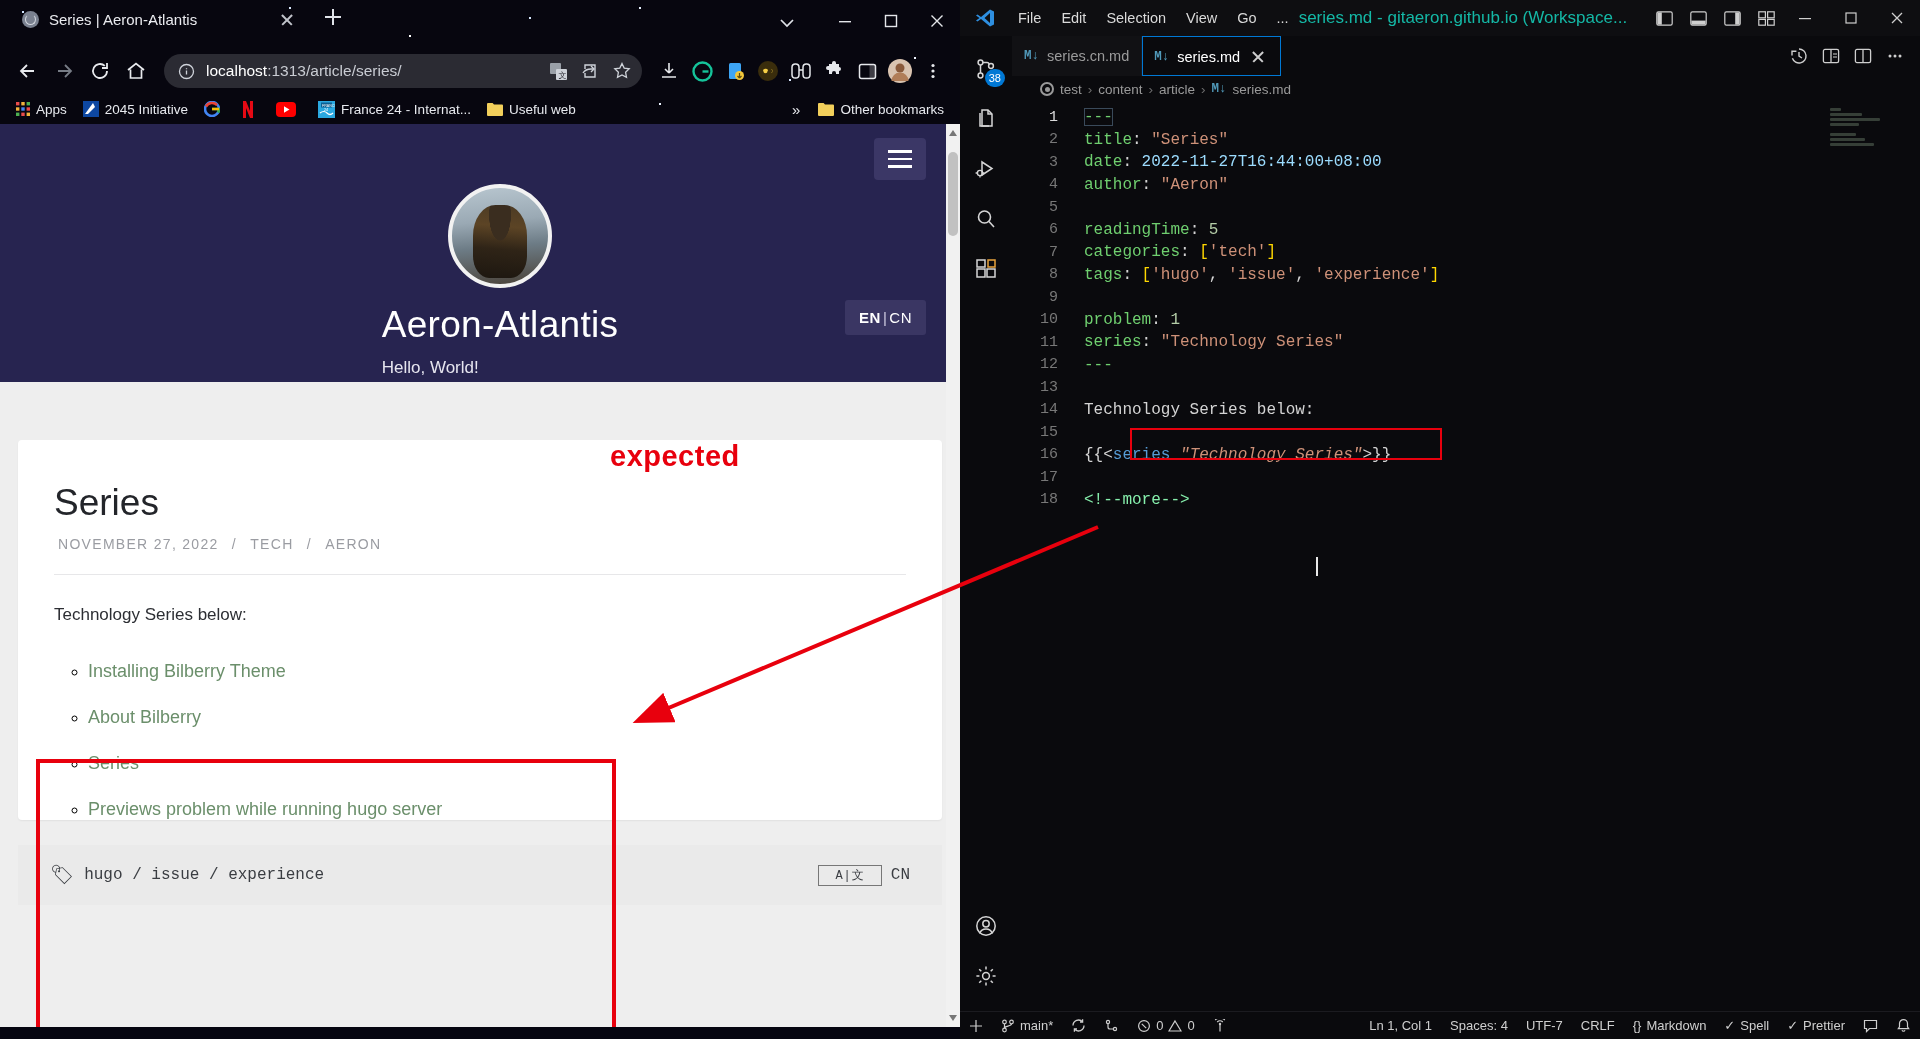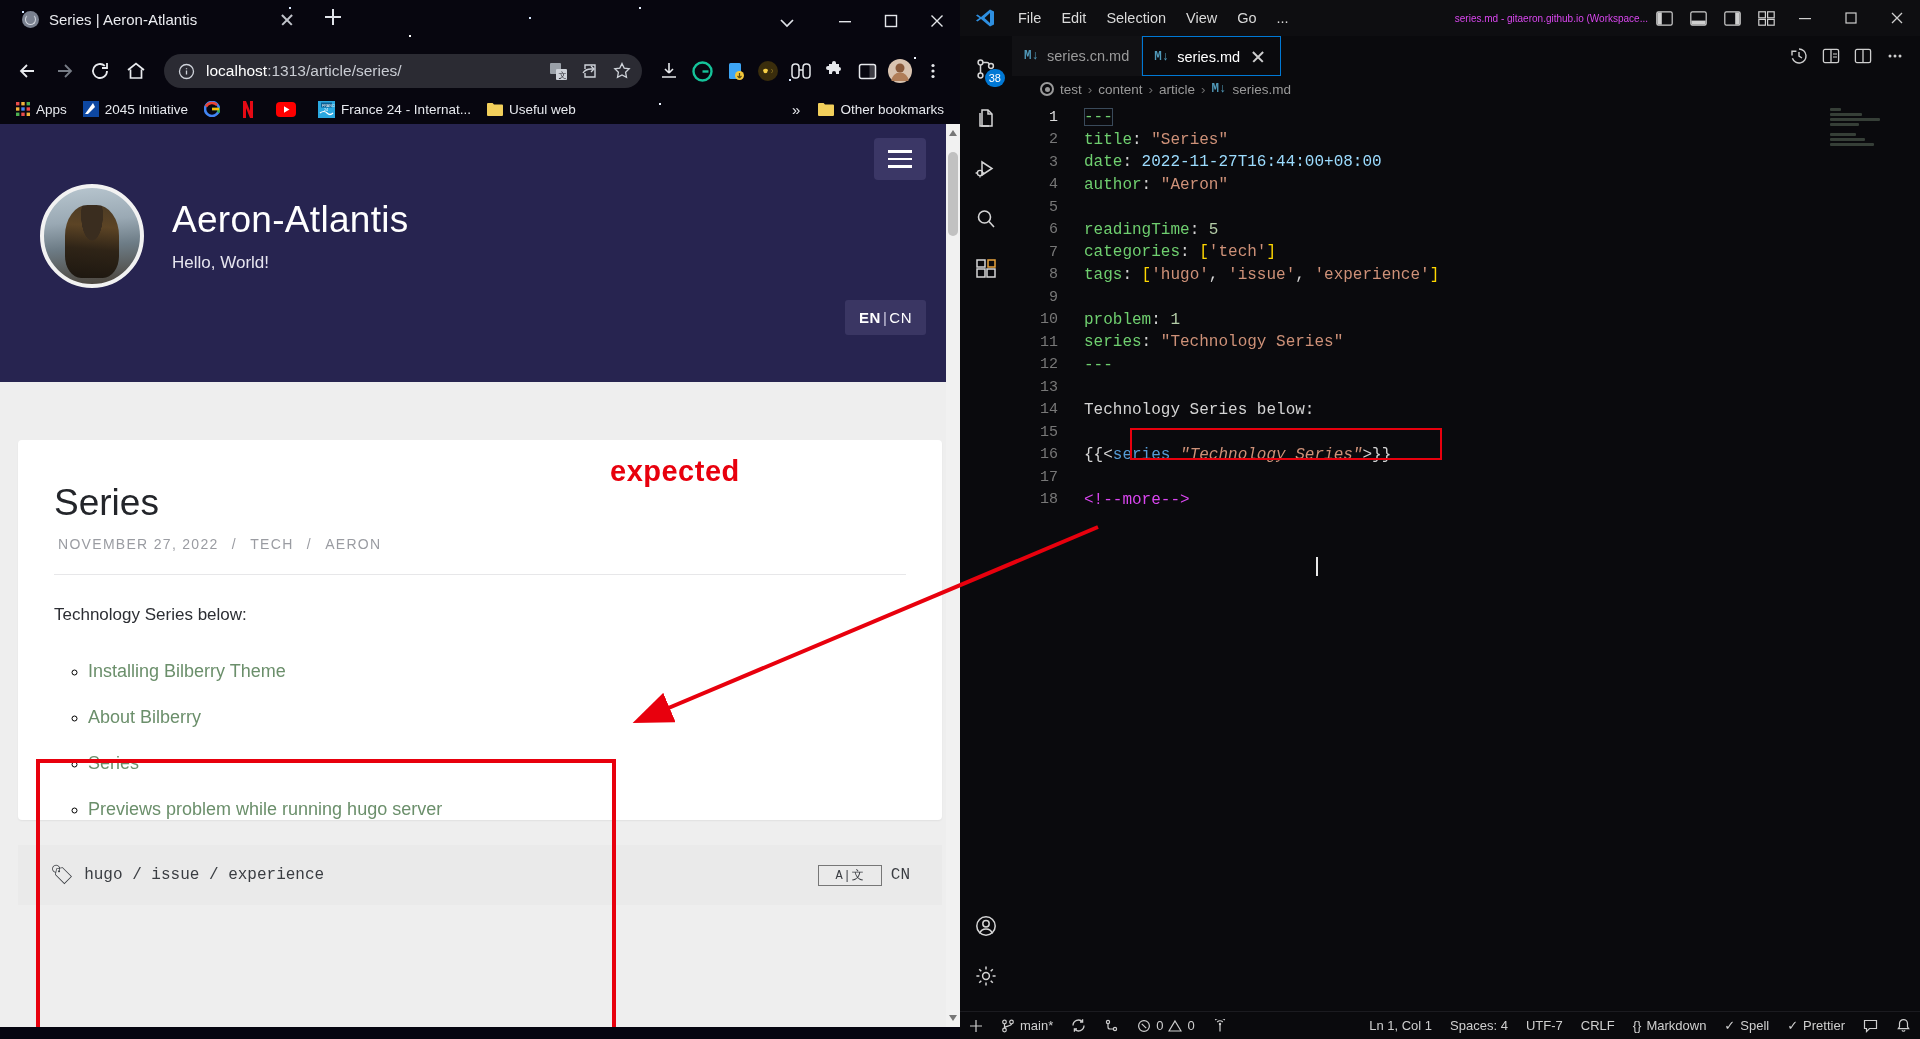--- a/index.html
+++ b/index.html
@@ -96,21 +96,21 @@
   .bookmarks { position: relative; height: 30px; display: flex; align-items: center; gap: 4px; padding: 0 10px; color: #e7e9ee; font-size: 13.5px; }
   .bm { display: flex; align-items: center; gap: 6px; padding: 2px 6px; border-radius: 4px; white-space: nowrap; max-width: 170px; overflow: hidden;}
   .bm-label { overflow:hidden; text-overflow: ellipsis; }
   .bm-more { margin-left: auto; padding: 2px 6px; font-size: 15px; }
 
   
   .page { position: relative; height: 903px; background: #eeeeee; overflow: hidden; }
   .site-header { background: #272450; height: 258px; position: relative; padding: 60px 0 0 40px; }
   .burger { position: absolute; right: 34px; top: 14px; width: 52px; height: 42px; background: #3b3766; border-radius: 4px; display:flex; flex-direction:column; justify-content:center; align-items:center; gap:5px; }
   .burger span { width: 24px; height: 2.6px; background: #fff; display:block; }
-  .hrow { display: flex; align-items: center; gap: 28px; }
+  .hrow { display: flex; align-items: center; gap: 16px; flex-direction: column; }
   .avatar { width: 104px; height: 104px; border-radius: 50%; border: 4px solid #f2f2f2; overflow: hidden; flex: 0 0 104px;
             background: linear-gradient(175deg,#b8c6cf 0%, #9aa9b4 35%, #6d7c86 60%, #4a4238 100%); position: relative; }
   .avatar::after {
     content:""; position:absolute; left: 22%; top: 18%; width: 56%; height: 76%;
     background:
       radial-gradient(ellipse at 50% 14%, #3a2d1f 0 28%, transparent 29%),
       linear-gradient(185deg, #4b3a24 0%, #5c4425 30%, #2f2417 60%, #1d1710 100%);
     border-radius: 42% 42% 30% 30%;
   }
   .site-name { font-size: 37px; color: #fff; font-weight: 400; letter-spacing: .3px; }
@@ -147,21 +147,21 @@
   .pscroll .thumb { position: absolute; top: 28px; left: 2px; width: 10px; height: 84px; background: #c1c1c1; border-radius: 5px; }
   .pscroll .up, .pscroll .dn { position:absolute; left:0; width: 14px; height: 14px; display:flex; align-items:center; justify-content:center;}
   .pscroll .up { top: 2px; } .pscroll .dn { bottom: 2px; }
 
   
   .vscode { flex: 1; position: relative; background: #0a0a0d; color: #cccccc; display: flex; flex-direction: column; }
   .vs-title { height: 36px; background: #0e0e11; display: flex; align-items: center; padding-left: 8px; font-size: 14.5px; }
   .vs-logo { width: 34px; height: 36px; display: flex; align-items: center; justify-content: center; }
   .vs-menu { display: flex; align-items: center; gap: 0; margin-left: 6px; }
   .vs-menu div { padding: 4px 10px; color: #dadada; font-size: 14.5px; }
-  .vs-wintitle { flex: 1; text-align: right; color: #d946ef; font-size: 10px; white-space: nowrap; overflow: hidden; }
+  .vs-wintitle { flex: 1; text-align: left; color: #14b8a6; font-size: 17px; white-space: nowrap; overflow: hidden; }
   .vs-layout { display: flex; align-items: center; gap: 2px; }
   .vs-layout .li { width: 32px; height: 28px; display: flex; align-items: center; justify-content: center; }
   .vs-wc { display: flex; }
   .vs-wc div { width: 46px; height: 36px; display: flex; align-items: center; justify-content: center; }
 
   .vs-body { flex: 1; display: flex; min-height: 0; }
   .activitybar { width: 52px; background: #0a0a0d; display: flex; flex-direction: column; align-items: center; padding-top: 8px; }
   .ab-item { width: 52px; height: 50px; display: flex; align-items: center; justify-content: center; position: relative; }
   .ab-badge { position: absolute; right: 7px; bottom: 7px; background: #0078d4; color: #fff; border-radius: 10px; min-width: 18px; height: 18px; font-size: 11px; display: flex; align-items: center; justify-content: center; padding: 0 4px; }
   .ab-spacer { flex: 1; }
@@ -186,21 +186,21 @@
   .codelines { padding-top: 4px; }
   .cl { display: flex; height: 22.5px; align-items: center; }
   .ln { width: 72px; text-align: right; padding-right: 26px; color: #787878; font-size: 15px; flex: 0 0 72px; }
   .cl.cur .ln { color: #dcdcdc; }
   .ctext { white-space: pre; }
   .cl.cur .ctext { box-shadow: inset 0 0 0 1px #3a4a5a; }
   .k-key { color: #6fcf6f; }
   .k-str { color: #ce9178; }
   .k-num { color: #b5cea8; }
   .k-plain { color: #d4d4d4; }
-  .k-com { color: #d946ef; }
+  .k-com { color: #86efac; }
   .k-tag { color: #569cd6; }
   .k-attr { color: #9cdcfe; }
   .k-punc { color: #d4d4d4; }
   .k-bracket1 { color: #ffd700; }
   .k-italic { font-style: italic; }
   .caret { display: inline-block; width: 1.5px; height: 19px; background: #e8e8e8; vertical-align: middle; }
   .minimap { position: absolute; right: 14px; top: 6px; width: 76px; height: 40px; opacity: .55; }
   .mm-l { height: 3px; background: #5a6b5a; margin-bottom: 2px; border-radius: 1px; }
 
   .codebox {
@@ -208,21 +208,21 @@
     border: 2px solid #e8000d; pointer-events: none;
   }
 
   .statusbar { height: 28px; background: #0a0a0d; display: flex; align-items: center; font-size: 13px; color: #cfcfcf; border-top: 1px solid #1b1b20; }
   .sb { padding: 0 9px; display: flex; align-items: center; gap: 5px; height: 28px; }
   .sb-right { margin-left: auto; display: flex; align-items: center; }
 
   
   .overlay { position: absolute; inset: 0; pointer-events: none; }
   .ann-label {
-    position: absolute; left: 610px; top: 455px;
+    position: absolute; left: 610px; top: 440px;
     font-family: "Liberation Sans", sans-serif;
     font-size: 29px; font-weight: 700; color: #e8000d; letter-spacing: .5px;
   }
 </style>
 </head>
 <body>
 
 <div class="screen">
 
   <div class="browser">

